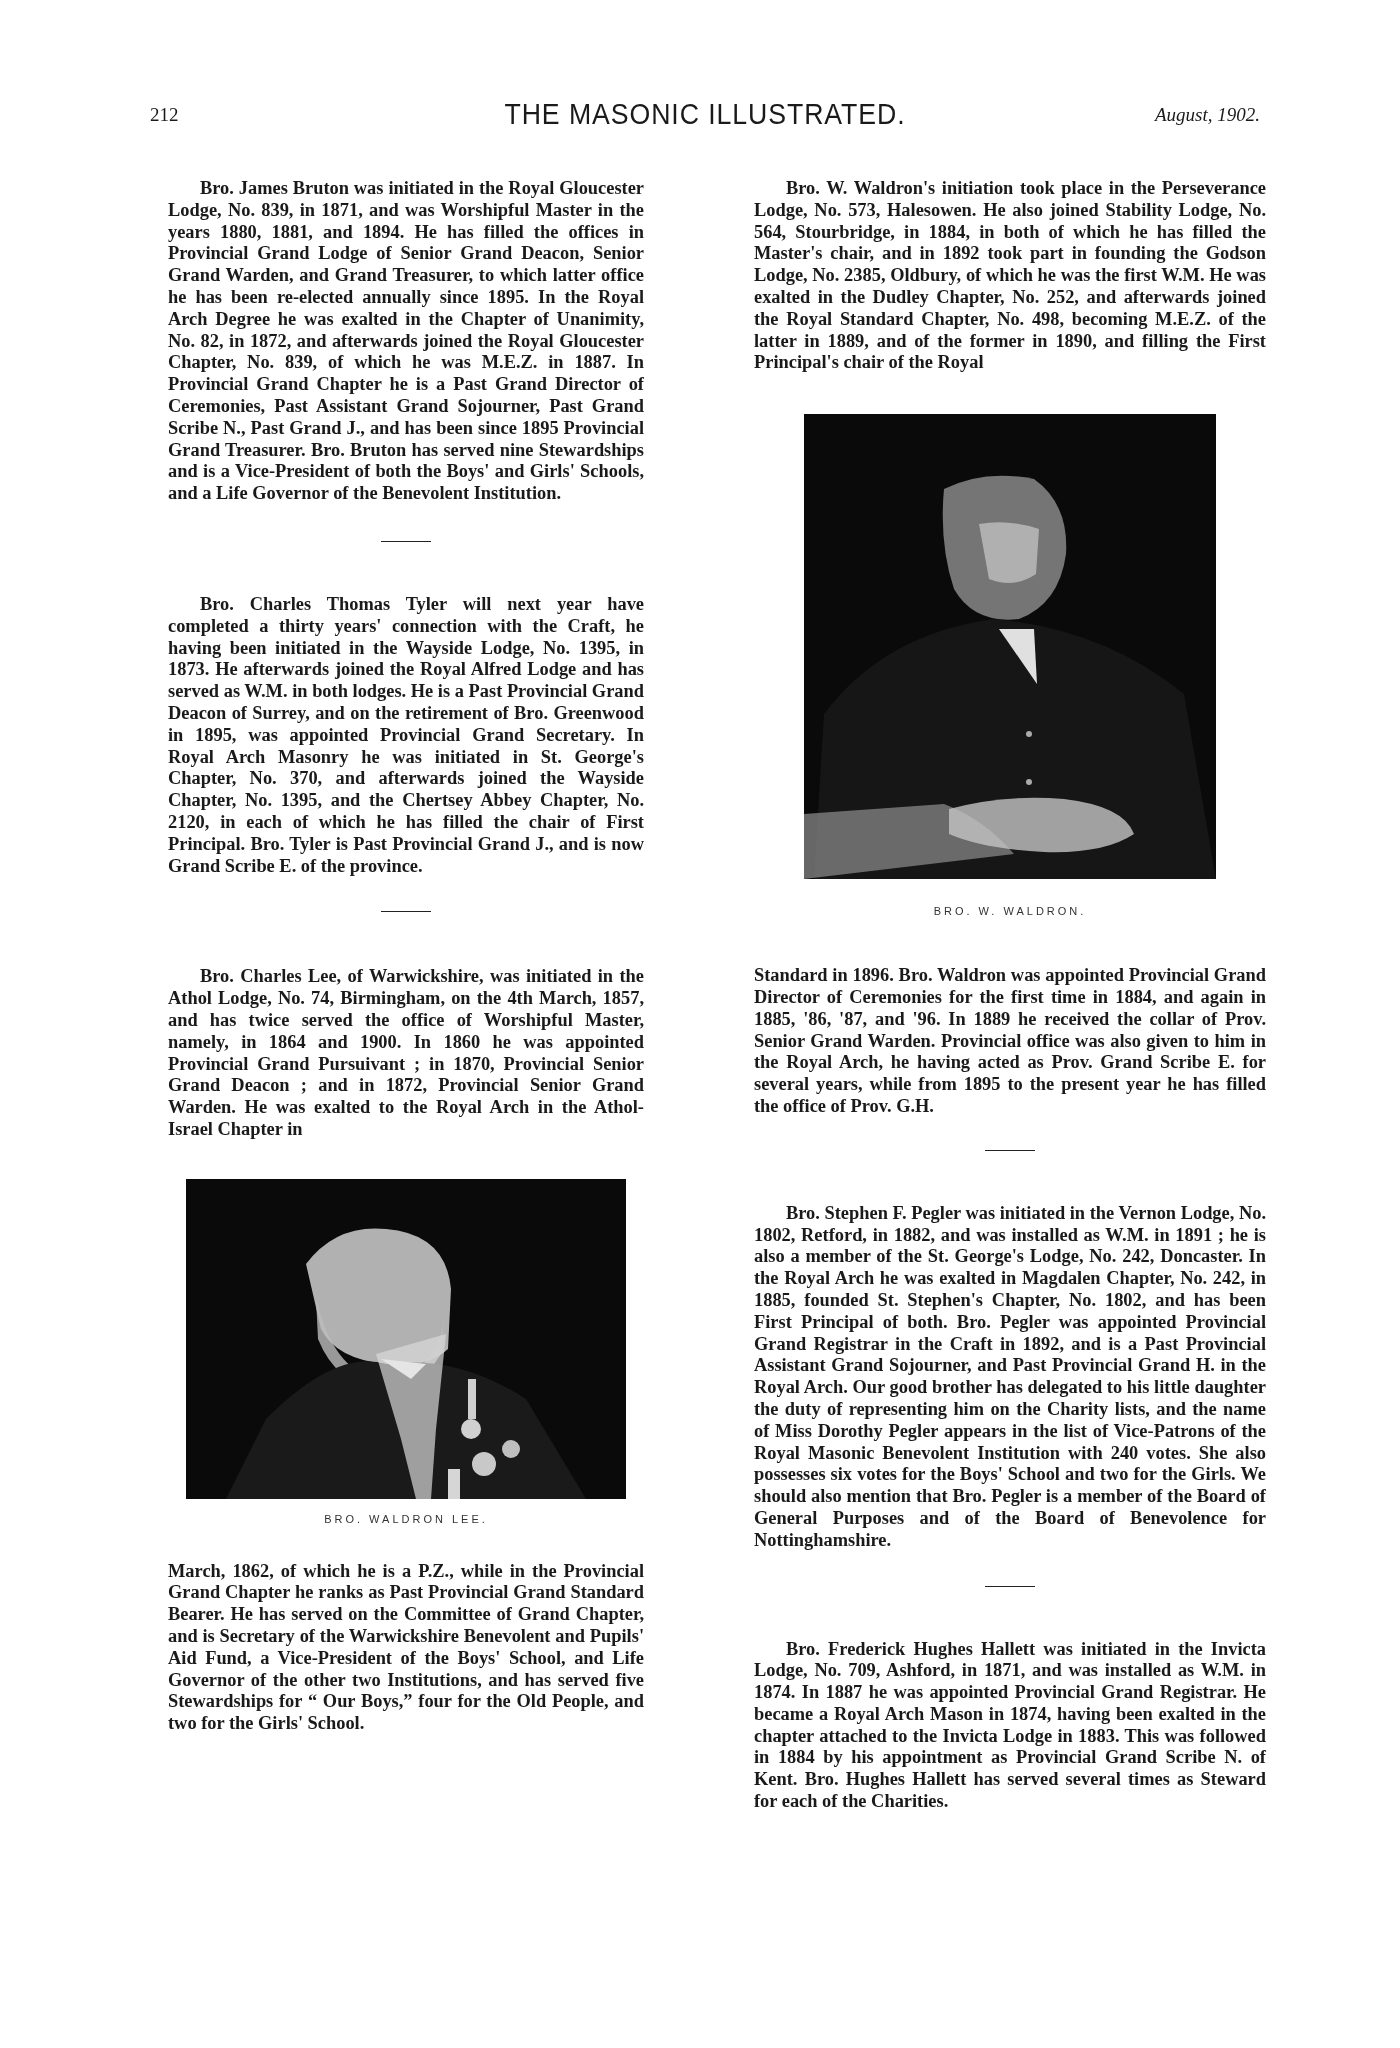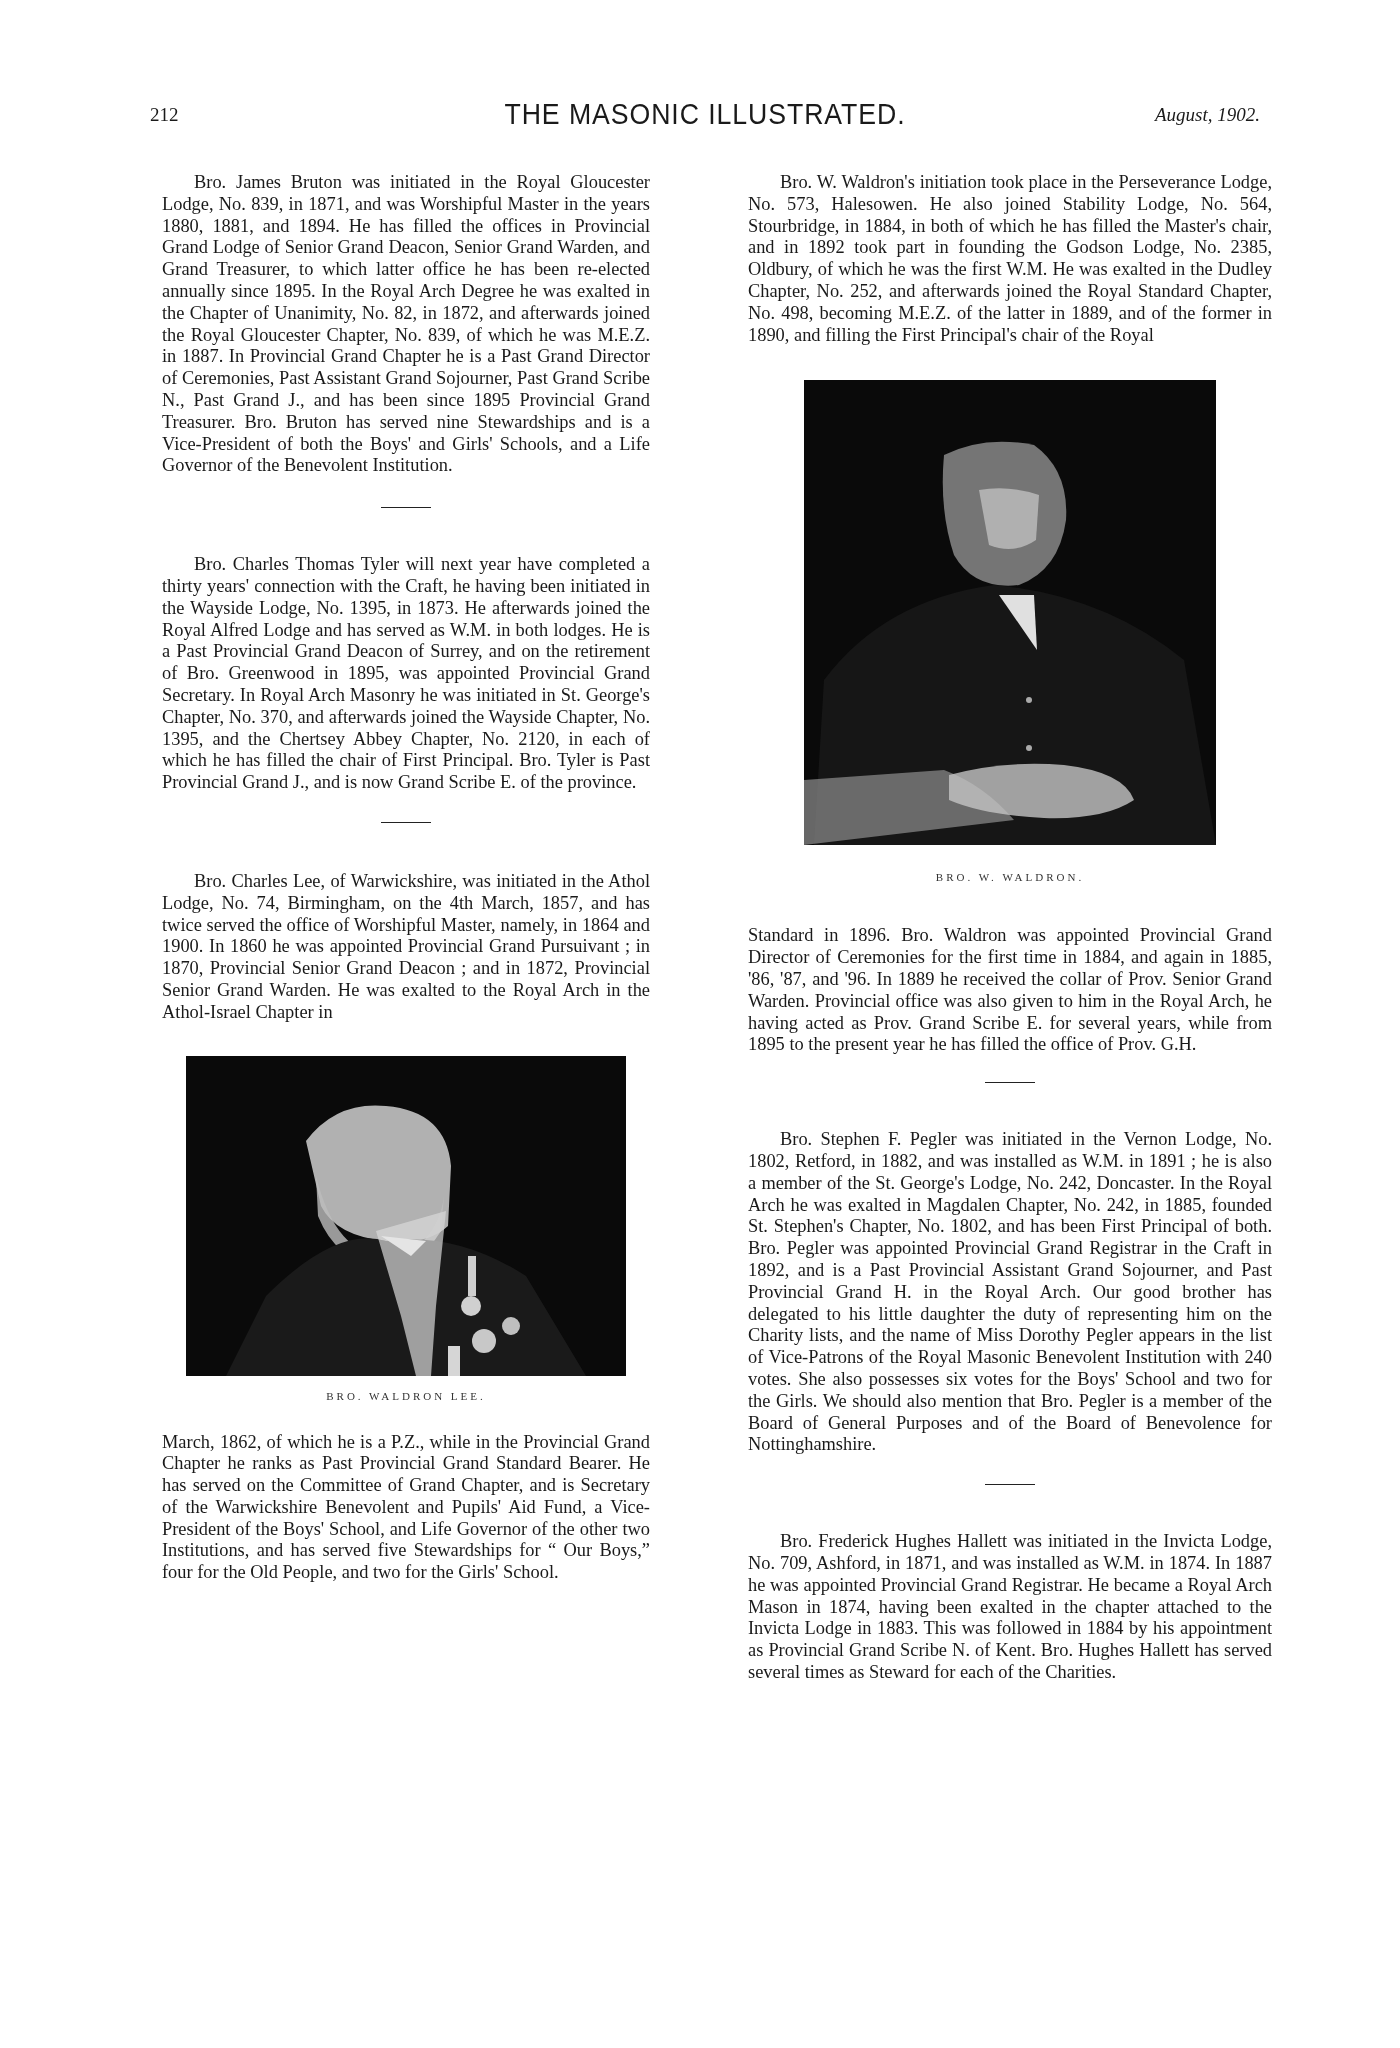--- a/index.html
+++ b/index.html
@@ -16,35 +16,35 @@
     font-family: "Liberation Sans", "DejaVu Sans", sans-serif;
     font-size: 29px; letter-spacing: 1px; transform: scaleX(0.92);
   }
   .issue-date { position: absolute; right: 0; top: 6px; font-size: 19px; font-style: italic; }
 
   .col { position: absolute; top: 160px; }
   .col-left { left: 150px; width: 512px; }
   .col-right { left: 736px; width: 548px; }
 
   p.body {
-    margin: 12px; font-size: 18.4px; line-height: 21.8px; text-align: justify;
-    text-indent: 32px; hyphens: manual;
+    margin: 18px; font-size: 18.4px; line-height: 21.8px; text-align: justify;
+    text-indent: 32px; hyphens: manual; font-weight: bold;
   }
   p.cont { text-indent: 0; }
   .sep {
     width: 50px; height: 0; border-top: 1.5px solid #222; margin: 0 auto;
   }
 
   .photo {
     background: #0b0b0b; position: relative; overflow: hidden; margin: 0 auto;
   }
   .photo svg { display: block; width: 100%; height: 100%; }
   .caption {
     text-align: center; font-size: 11px; letter-spacing: 3px;
-    font-family: Liberation Serif, serif; color: #333;
+    font-family: Liberation Sans, sans-serif; color: #333;
   }
 </style>
 </head>
 <body>
 
 <header class="header">
   <span class="page-num">212</span>
   <div class="masthead">THE MASONIC ILLUSTRATED.</div>
   <span class="issue-date">August, 1902.</span>
 </header>

